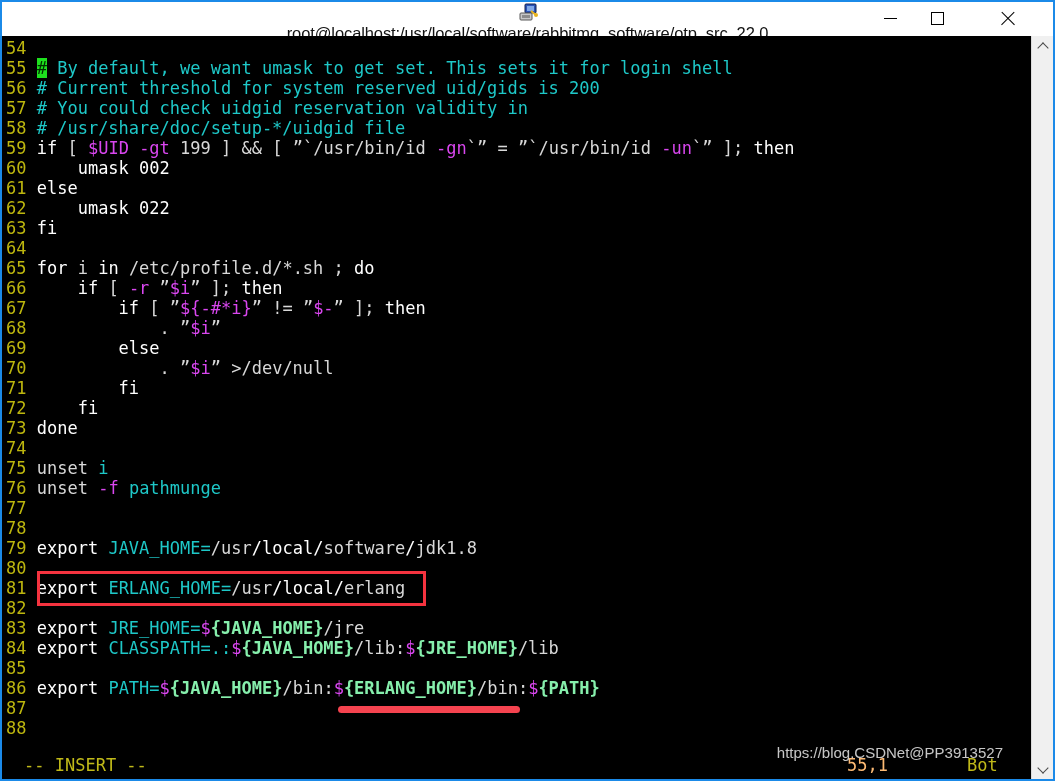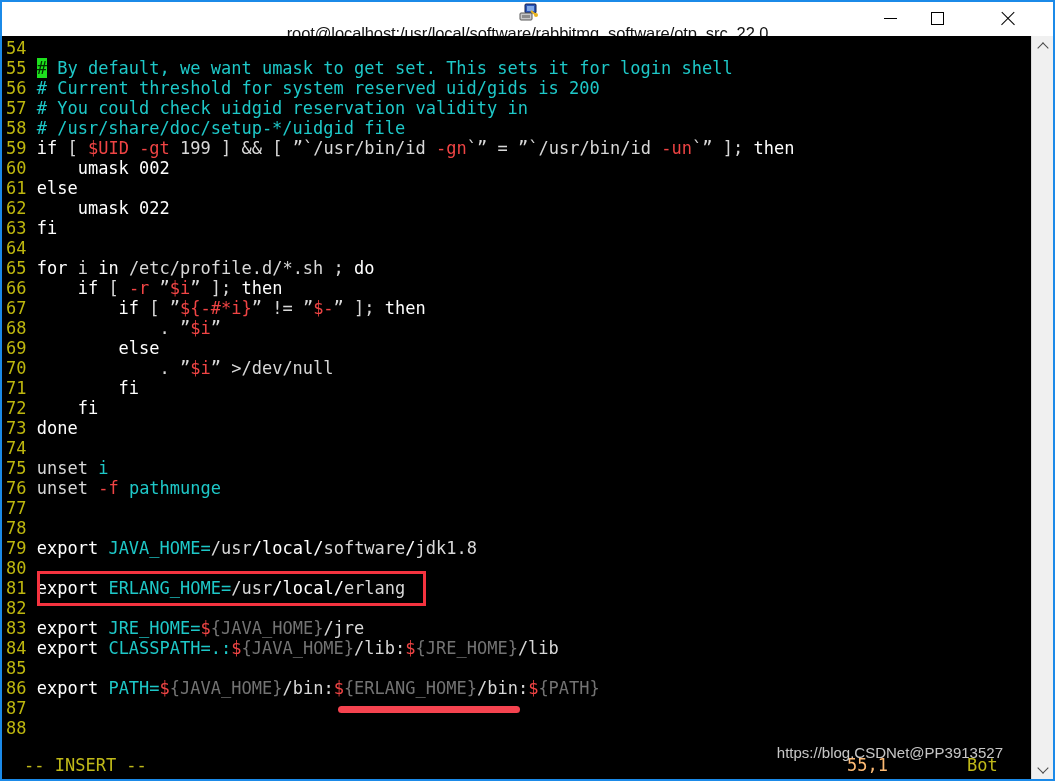--- a/index.html
+++ b/index.html
@@ -110,22 +110,22 @@
   }
   .ln {
     height: 20px;
     white-space: pre;
     padding-left: 4px;
   }
   .num { color: #bdb60e; }
   .c-cyan    { color: #1ec8c8; }
   .c-yellow  { color: #ffffff; }
   .c-white   { color: #d8d8d8; }
-  .c-magenta { color: #ef4444; }
-  .c-pink    { color: #737373; }
+  .c-magenta { color: #d946ef; }
+  .c-pink    { color: #86efac; font-weight: bold; }
   .cursor {
     background: #1ee01e;
     color: #003000;
   }
 
   
   #statusline {
     position: absolute;
     left: 0;
     bottom: 0;

